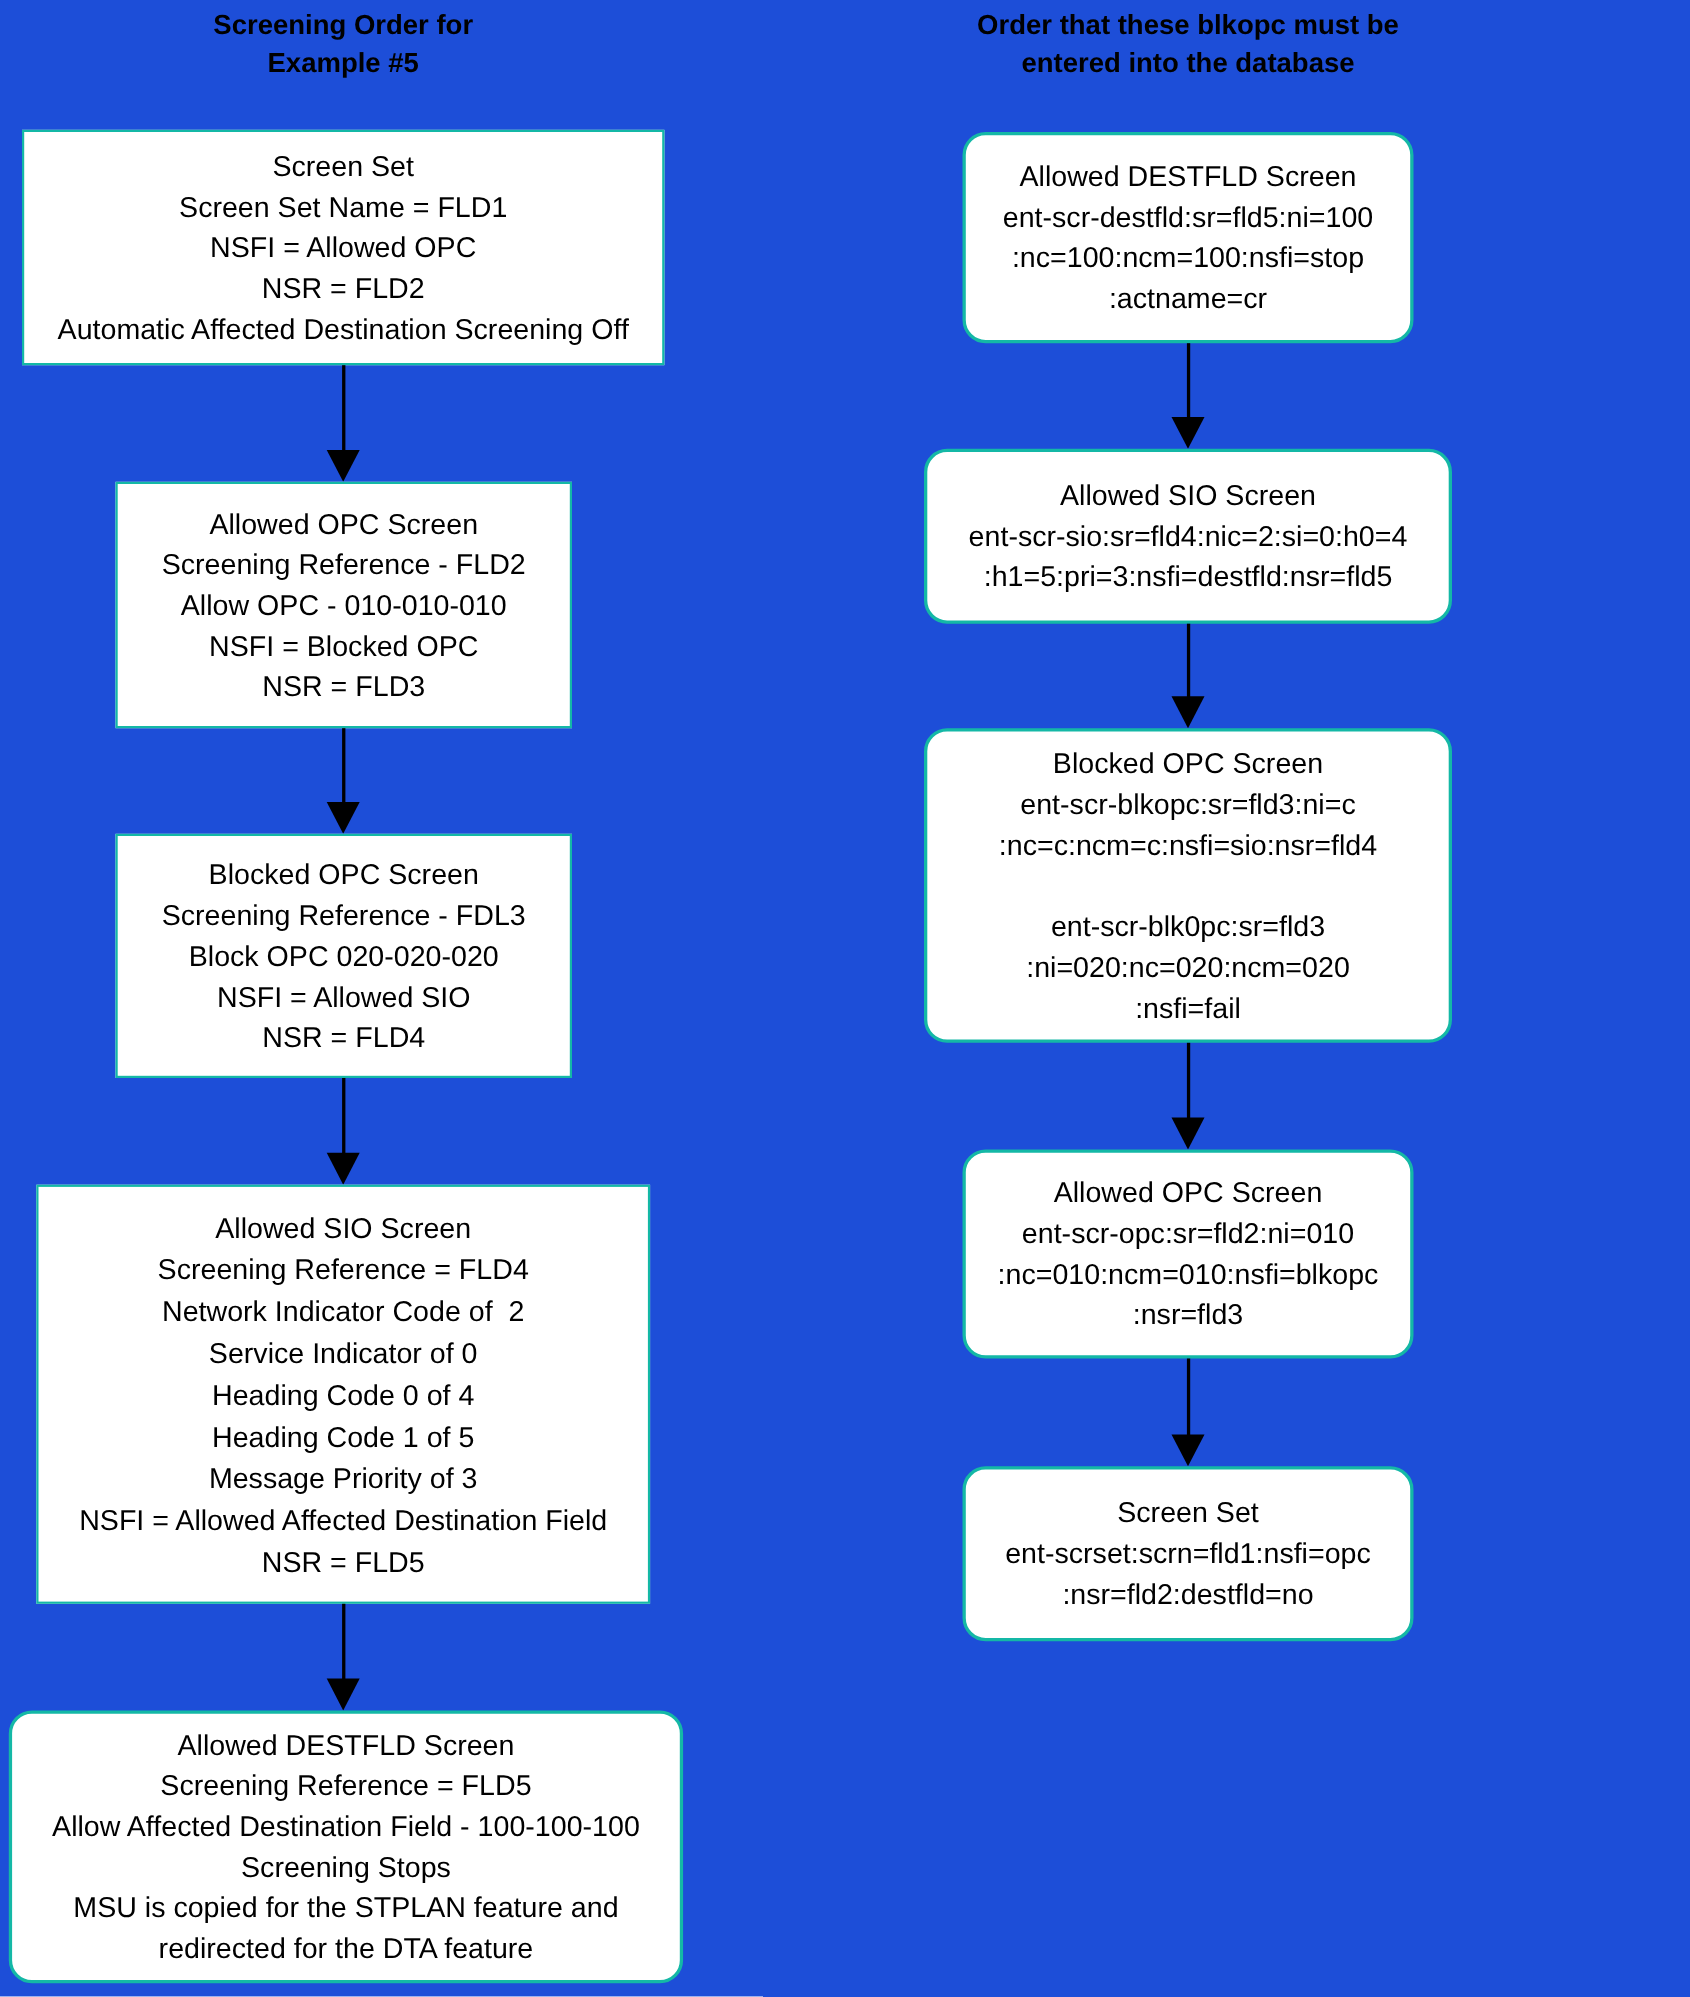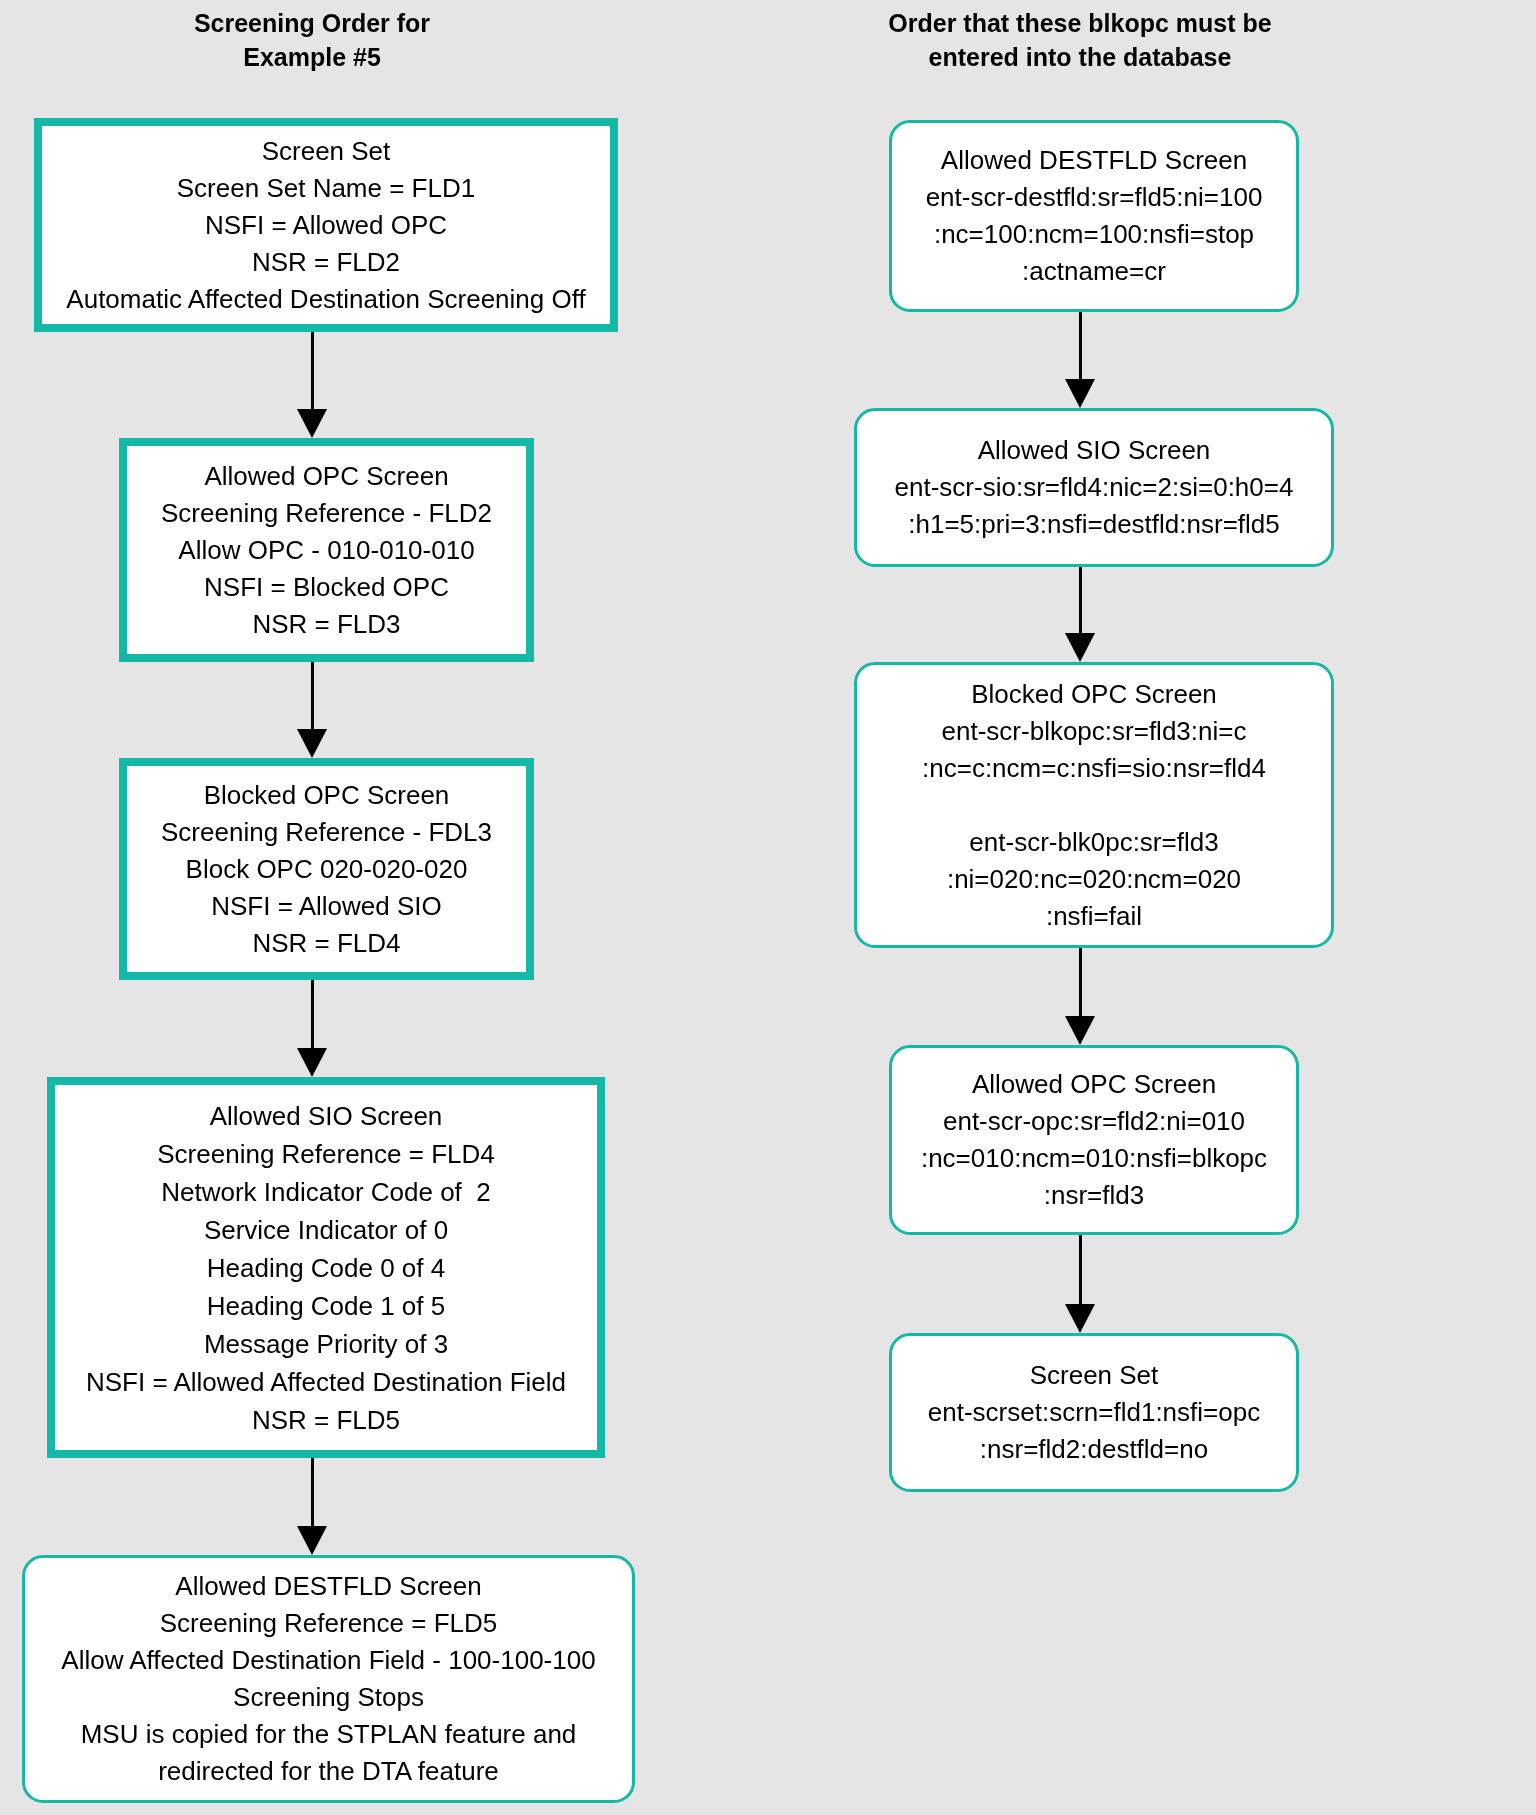--- a/index.html
+++ b/index.html
@@ -1,43 +1,42 @@
 <!DOCTYPE html>
 <html><head>
 <meta charset="utf-8">
 <title>Screening Flowchart</title>
 <style>
   html,body{margin:0;padding:0;background:#ffffff;}
   .canvas{
     position:relative;
     width:1536px;
     height:1815px;
-    background:#e5e5e5;
+    background:#1d4ed8;
     font-family:"Liberation Sans", sans-serif;
     color:#000000;
     overflow:hidden;
   }
   .flow-title{
     position:absolute;
     text-align:center;
     font-weight:bold;
     font-size:25px;
     line-height:34px;
     white-space:pre-wrap;
     color:#000000;
   }
   .box{
     position:absolute;
-    border:8px solid #14b8a6;
+    border:2px solid #14b8a6;
     background:#ffffff;
     display:flex;
     align-items:center;
     justify-content:center;
     box-sizing:border-box;
-    margin-left:14px;
   }
   .box--thick{border-width:3px;border-radius:21px;}
   .box-text{
     width:100%;
     text-align:center;
     font-size:26px;
     line-height:37px;
     white-space:pre-wrap;
     color:#000000;
   }

